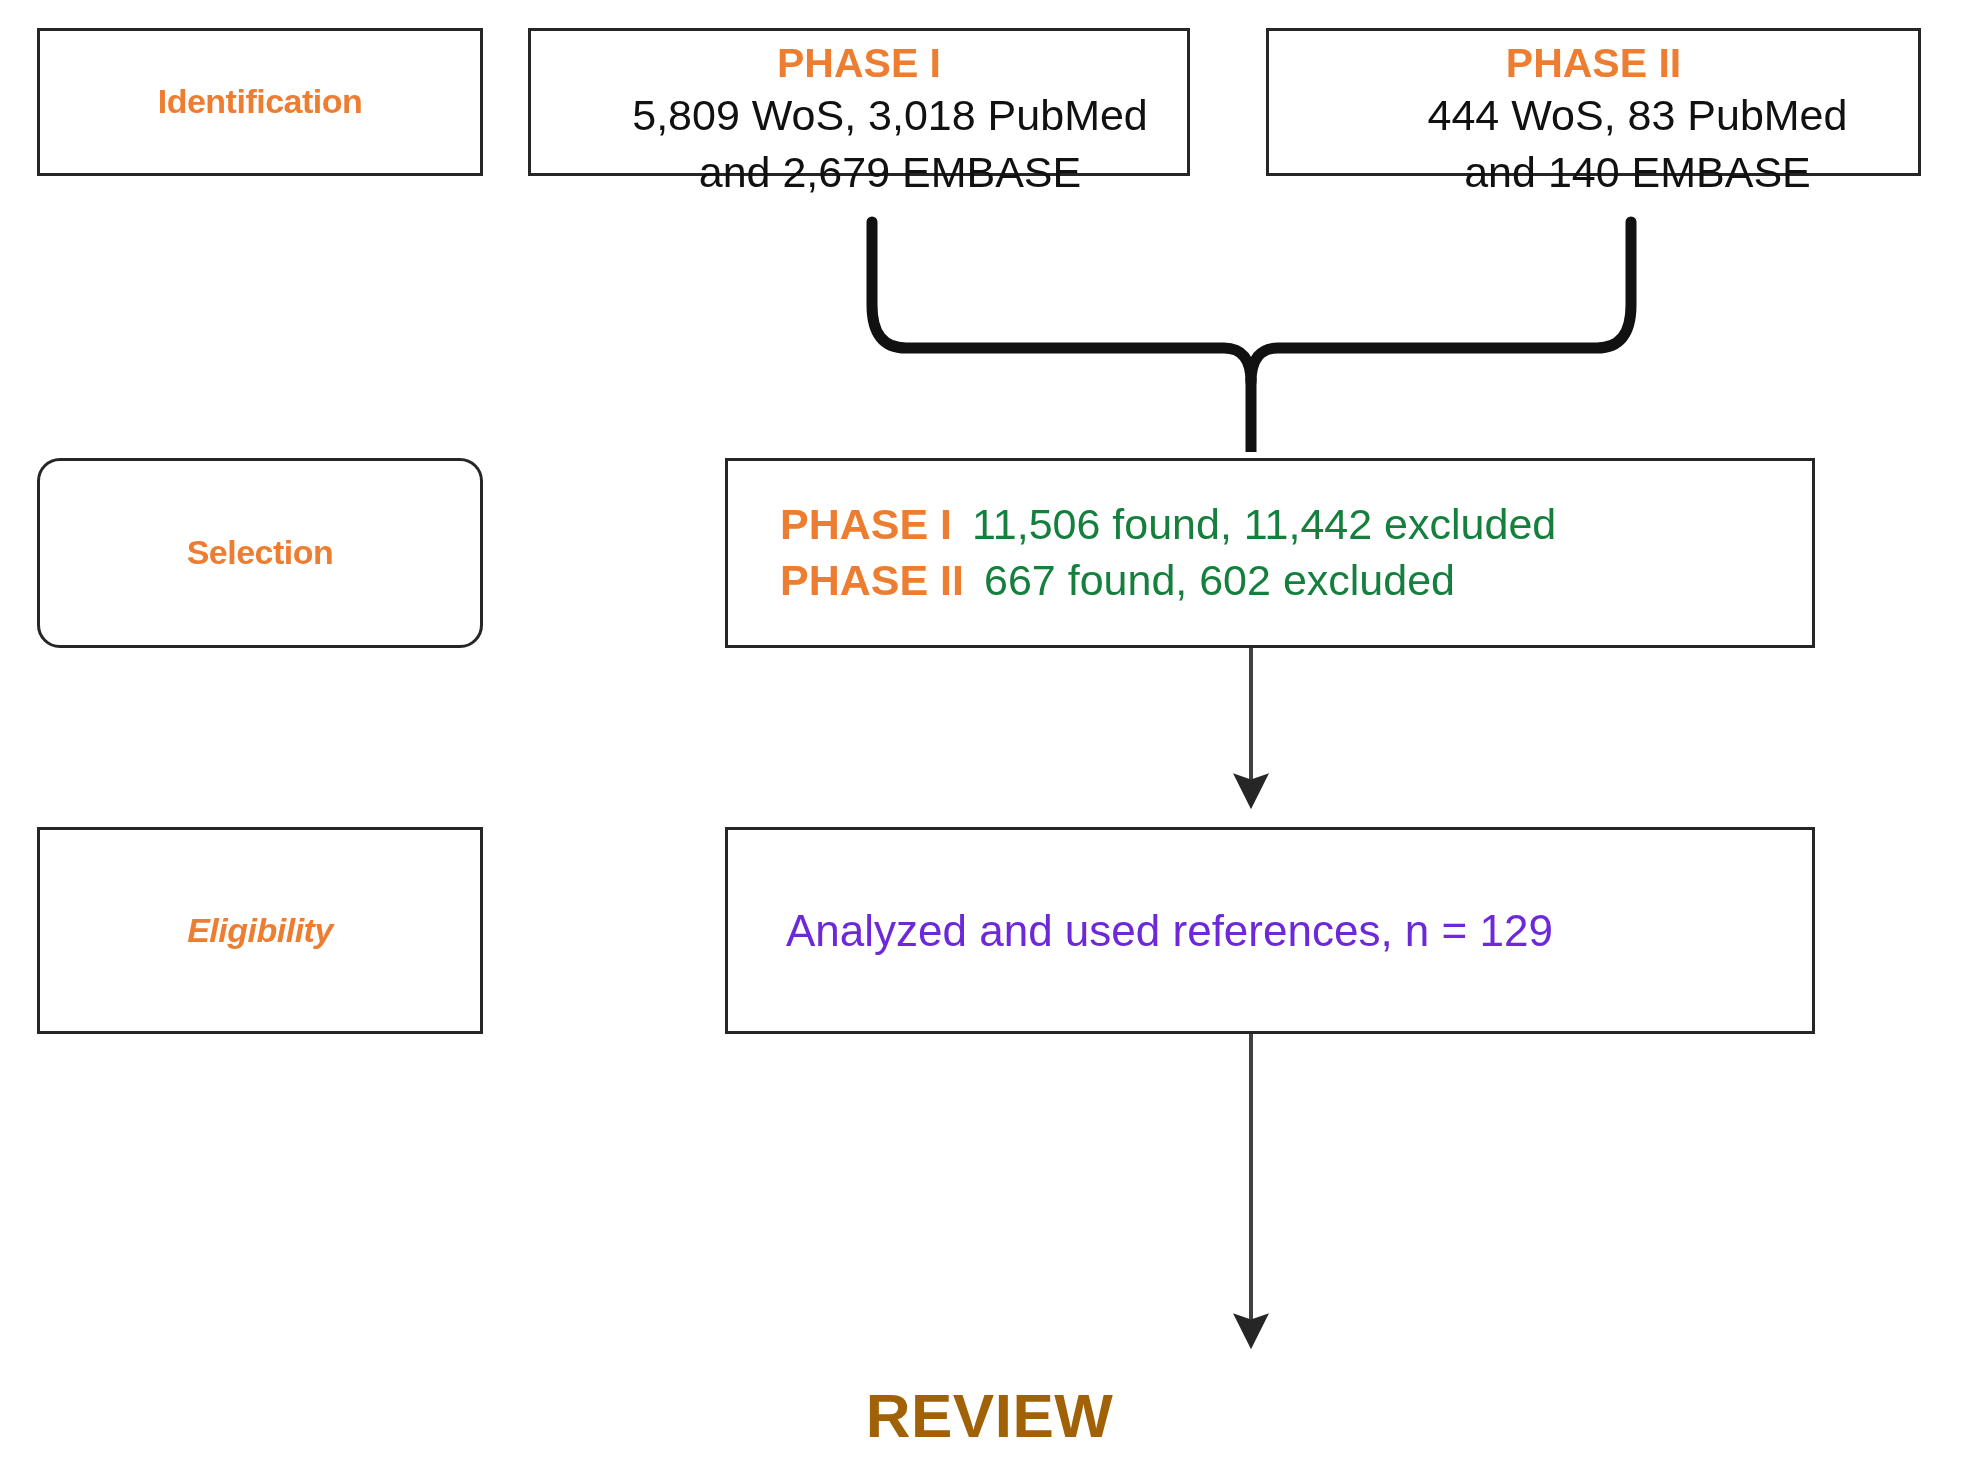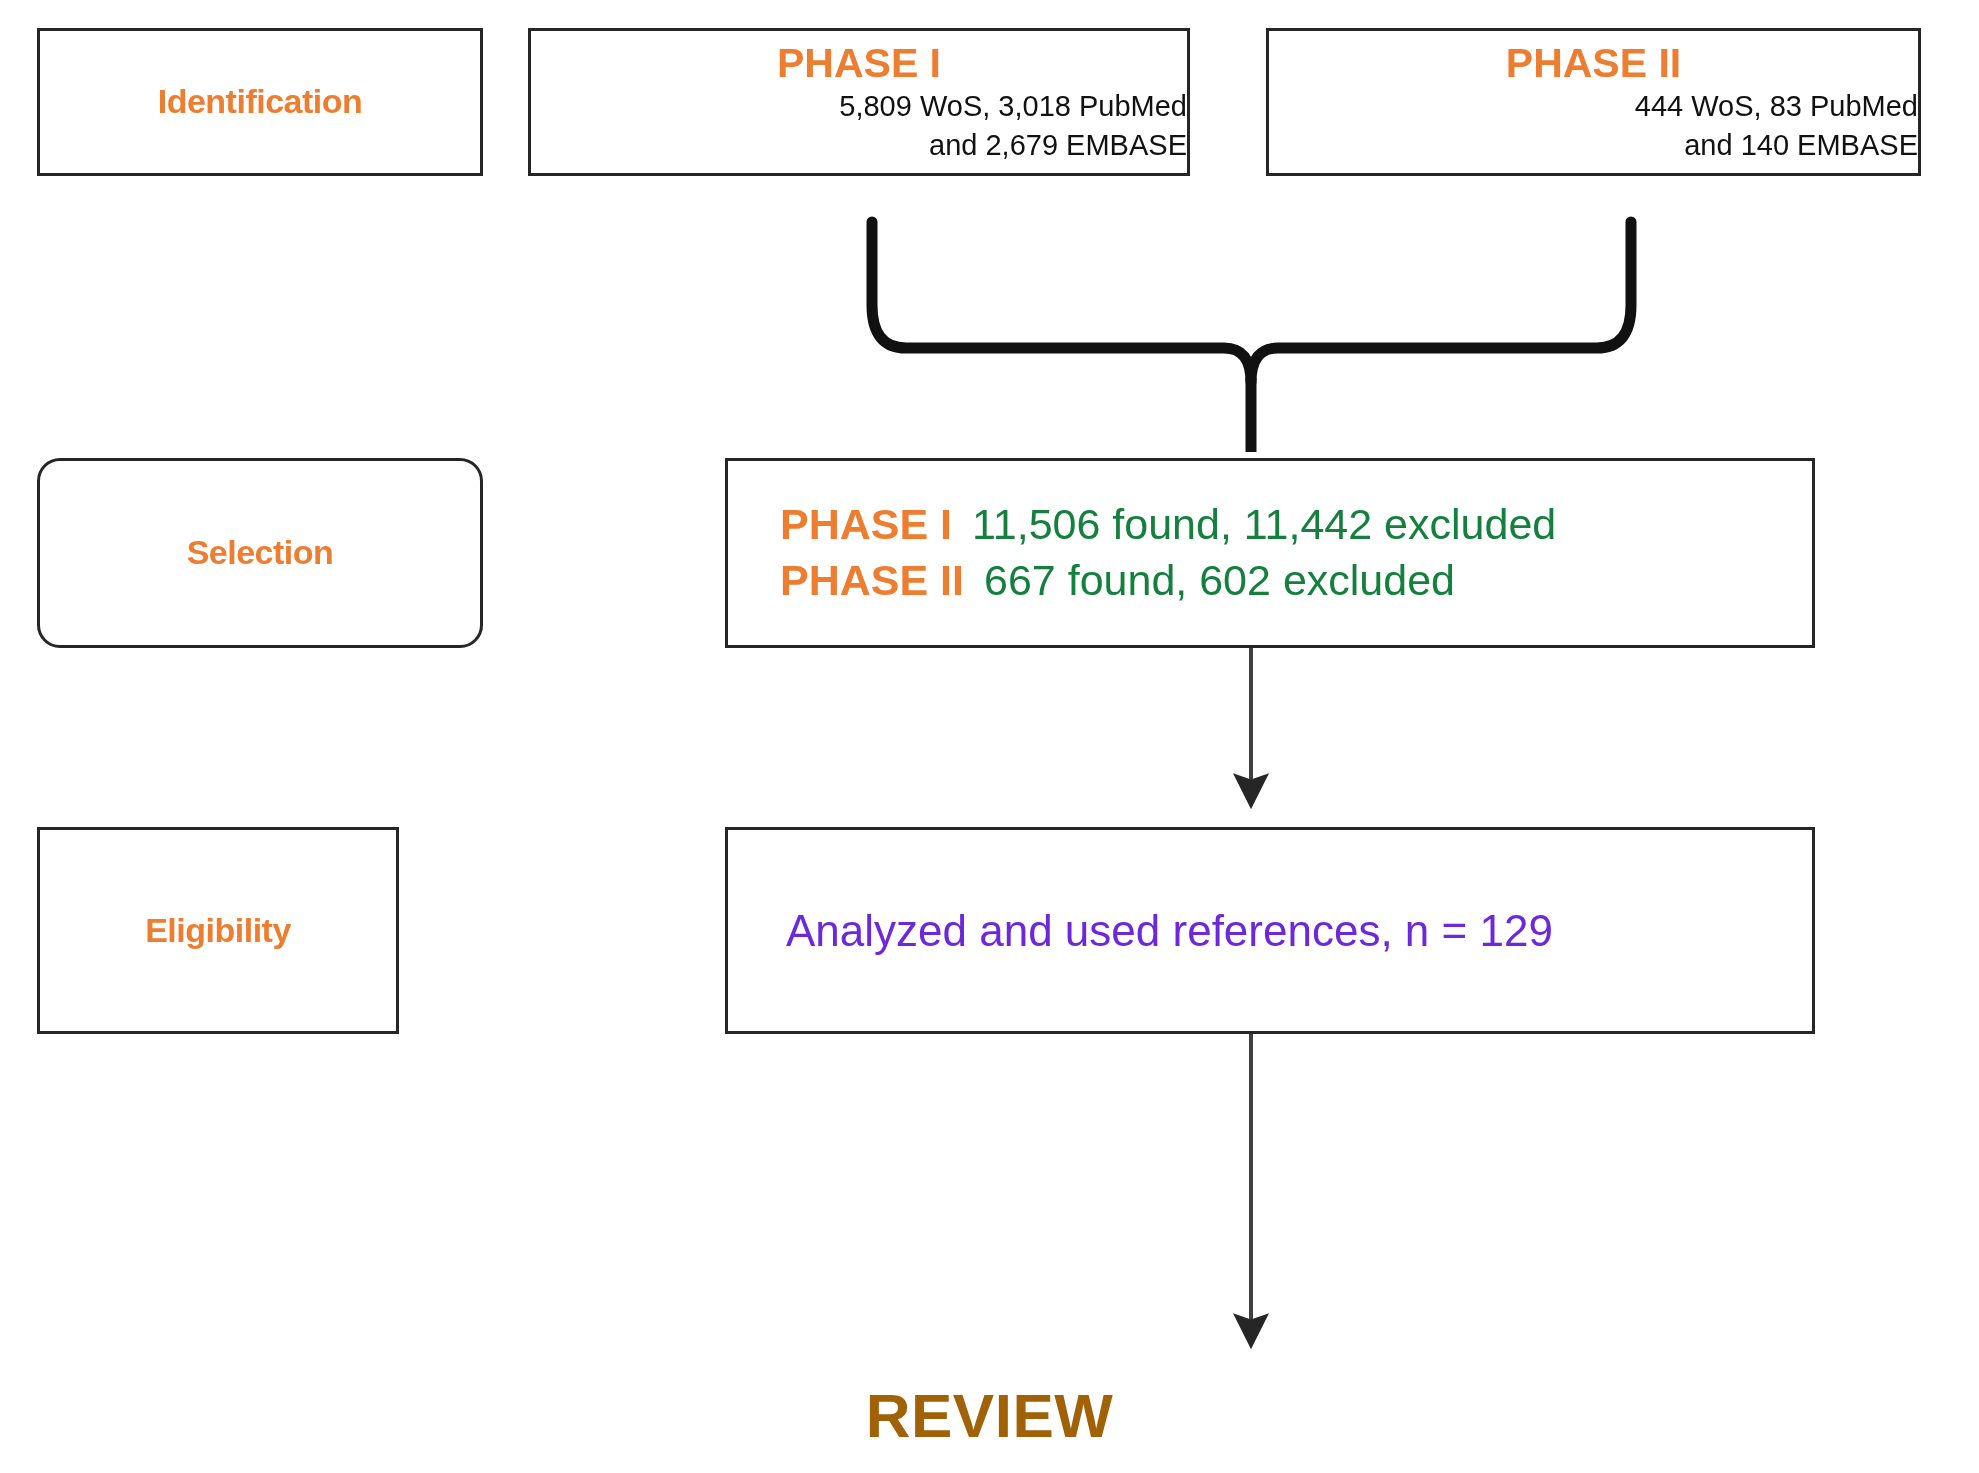--- a/index.html
+++ b/index.html
@@ -54,23 +54,23 @@
     font-size: 41px;
     line-height: 1.18;
     letter-spacing: 0px;
     text-align: center;
   }
   .src-lines {
     width: 100%;
     box-sizing: border-box;
     padding-left: 62px;
     color: #111111;
-    font-size: 29px;
+    font-size: 43px;
     line-height: 1.32;
-    text-align: right;
+    text-align: center;
   }
 
   
   .sel-box {
     align-items: flex-start;
     justify-content: center;
     padding-left: 52px;
   }
   .sel-row {
     display: flex;
@@ -184,21 +184,21 @@
     <div class="sel-row">
       <span class="sel-phase">PHASE I</span>
       <span class="sel-text">11,506 found, 11,442 excluded</span>
     </div>
     <div class="sel-row">
       <span class="sel-phase">PHASE II</span>
       <span class="sel-text">667 found, 602 excluded</span>
     </div>
   </div>
 
-  <div class="box stage-box" style="left:37px; top:827px; width:362px; height:207px;">
+  <div class="box stage-box" style="left:37px; top:827px; width:446px; height:207px;font-style:italic;">
     <span class="stage-label">Eligibility</span>
   </div>
 
   <div class="box elig-box" style="left:725px; top:827px; width:1090px; height:207px;">
     <span class="elig-text">Analyzed and used references, n = 129</span>
   </div>
 
   <div class="review" style="top:1380px;">REVIEW</div>
 
 </div>

